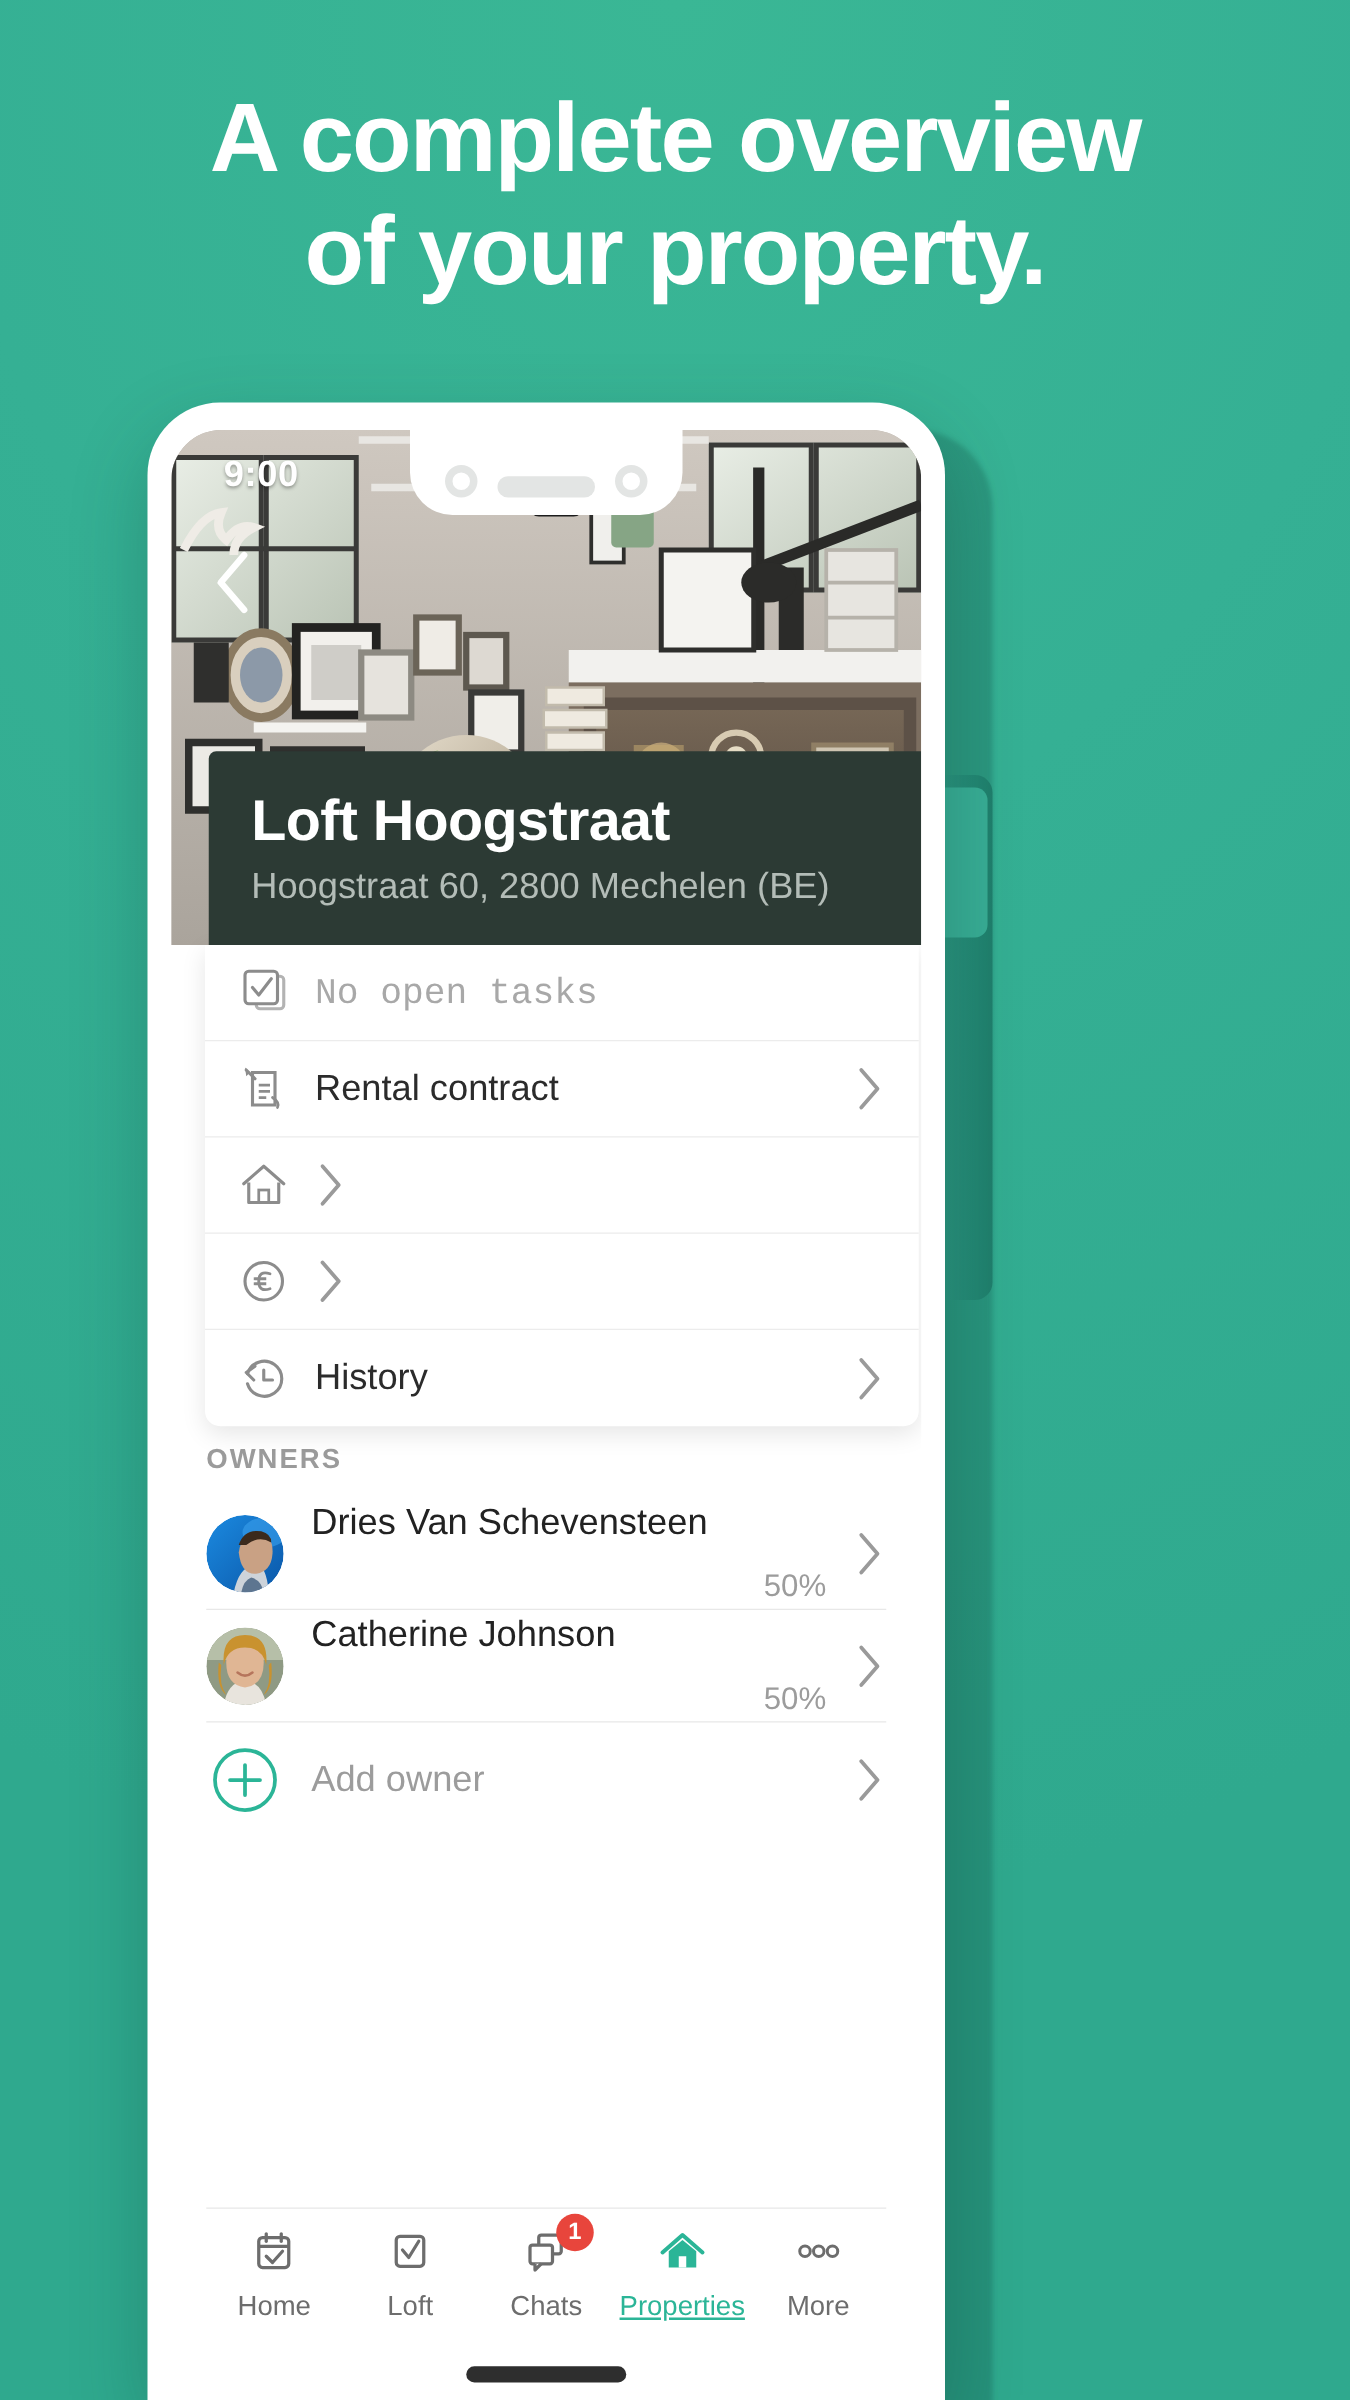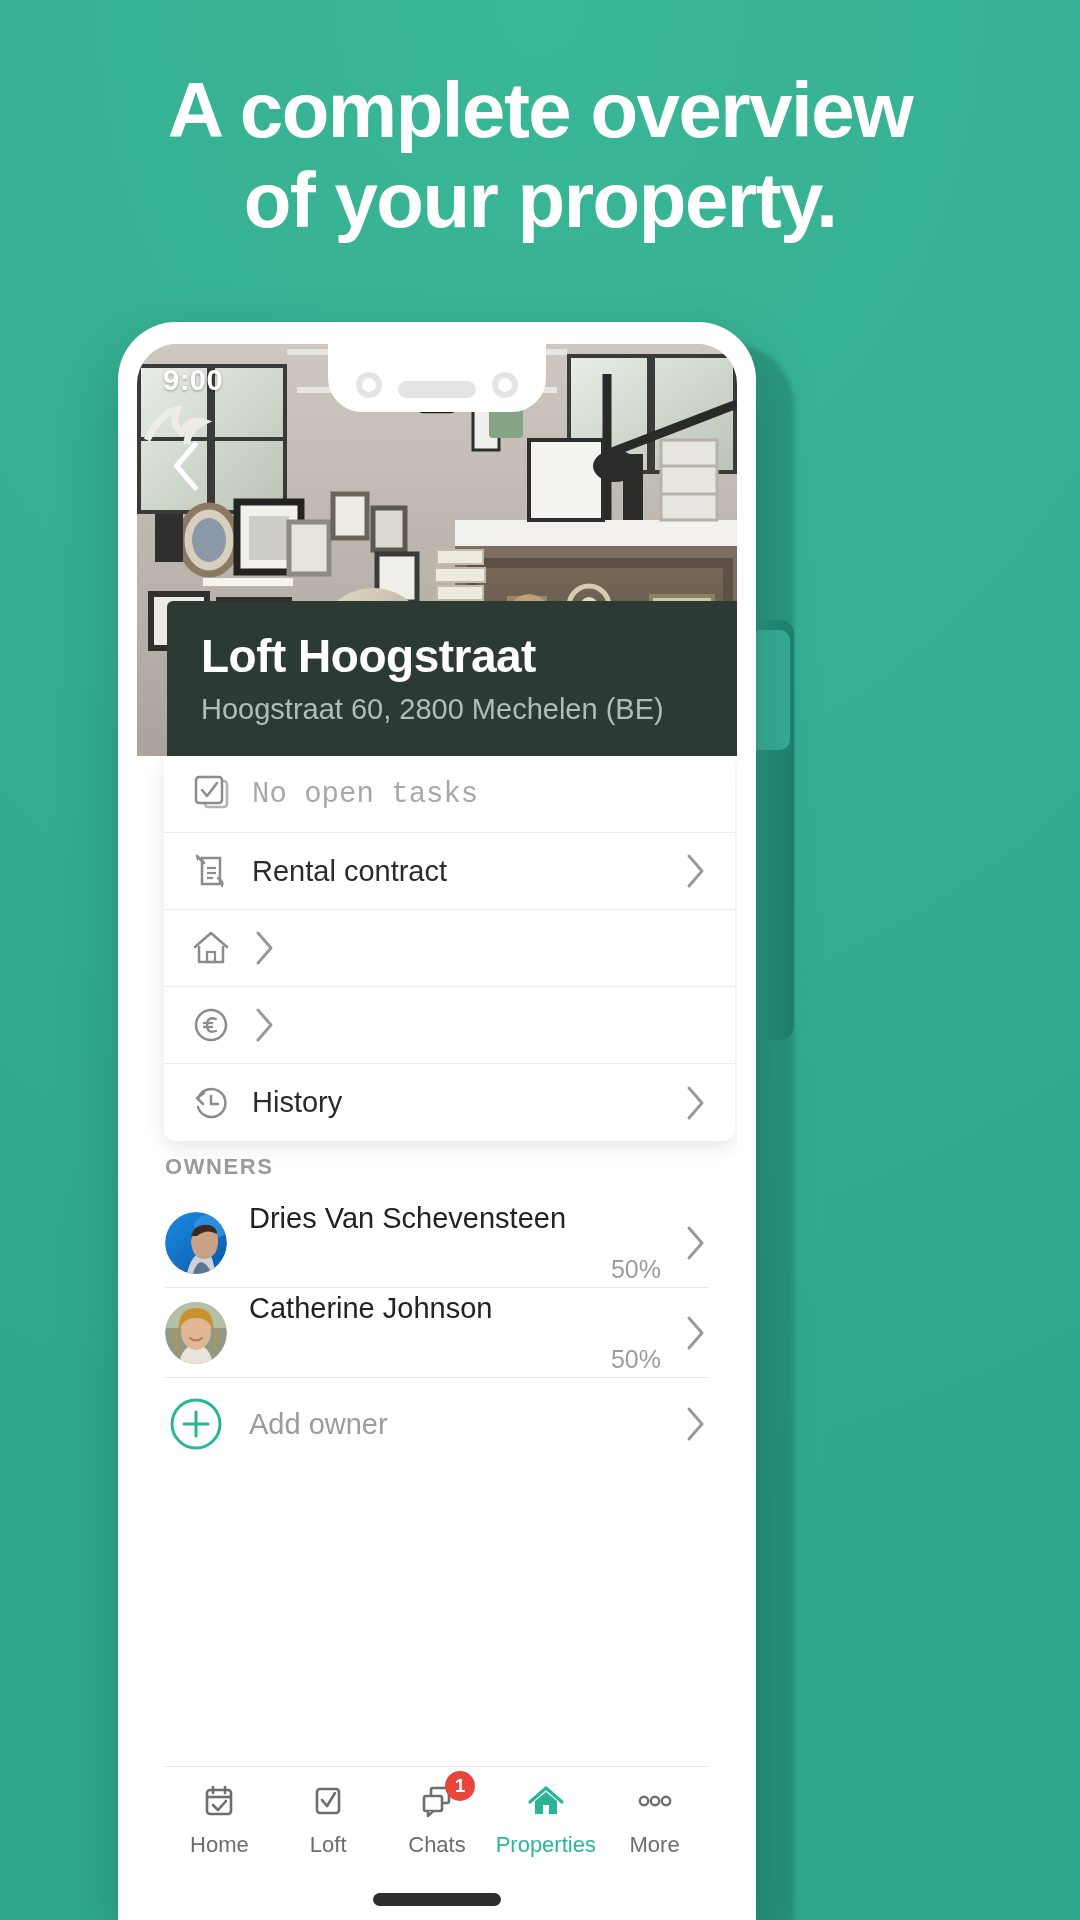--- a/index.html
+++ b/index.html
@@ -58,21 +58,21 @@
 
   
   .hero{
     position:absolute; left:0; top:0; width:100%; height:412px;
     overflow:hidden;
     background:#b9b2aa;
   }
   .hero svg{ position:absolute; left:0; top:0; width:100%; height:100%; }
 
   .statusbar{
-    position:absolute; top:0; left:0; right:0; height:72px;
+    position:absolute; top:0; left:16px; right:0; height:72px;
     display:flex; align-items:center; justify-content:space-between;
     padding:0 26px; z-index:6;text-align:right;
   }
   .st-time{ color:#fff; font-size:29px; font-weight:bold; letter-spacing:.5px;
             text-shadow:0 1px 3px rgba(0,0,0,.35); }
   .st-icons{ display:flex; align-items:center; gap:7px; }
 
   
   .notch{
     position:absolute; top:-20px; left:50%; transform:translateX(-50%);
@@ -135,21 +135,21 @@
   .addlabel{ flex:1; font-size:29px; color:#9c9c9c; }
 
   
   .tabbar{
     position:absolute; left:28px; right:28px; bottom:46px;
     border-top:1px solid #e8e8e8; height:108px;
     display:flex; align-items:flex-start; padding-top:12px;
   }
   .tab{ flex:1; display:flex; flex-direction:column; align-items:center; gap:9px; position:relative; }
   .tab .tl{ font-size:22px; color:#6d6d6d; }
-  .tab.active .tl{ color:#2bb597; }
+  .tab.active .tl{ color:#2bb597;text-decoration:underline; }
   .badge{
     position:absolute; top:-8px; left:calc(50% + 8px);
     min-width:30px; height:30px; border-radius:15px; background:#e8453c;
     color:#fff; font-size:19px; font-weight:bold;
     display:flex; align-items:center; justify-content:center; padding:0 7px;
   }
   .homebar{
     position:absolute; left:50%; transform:translateX(-50%);
     bottom:14px; width:128px; height:13px; border-radius:7px; background:#2e2e2e;
   }

